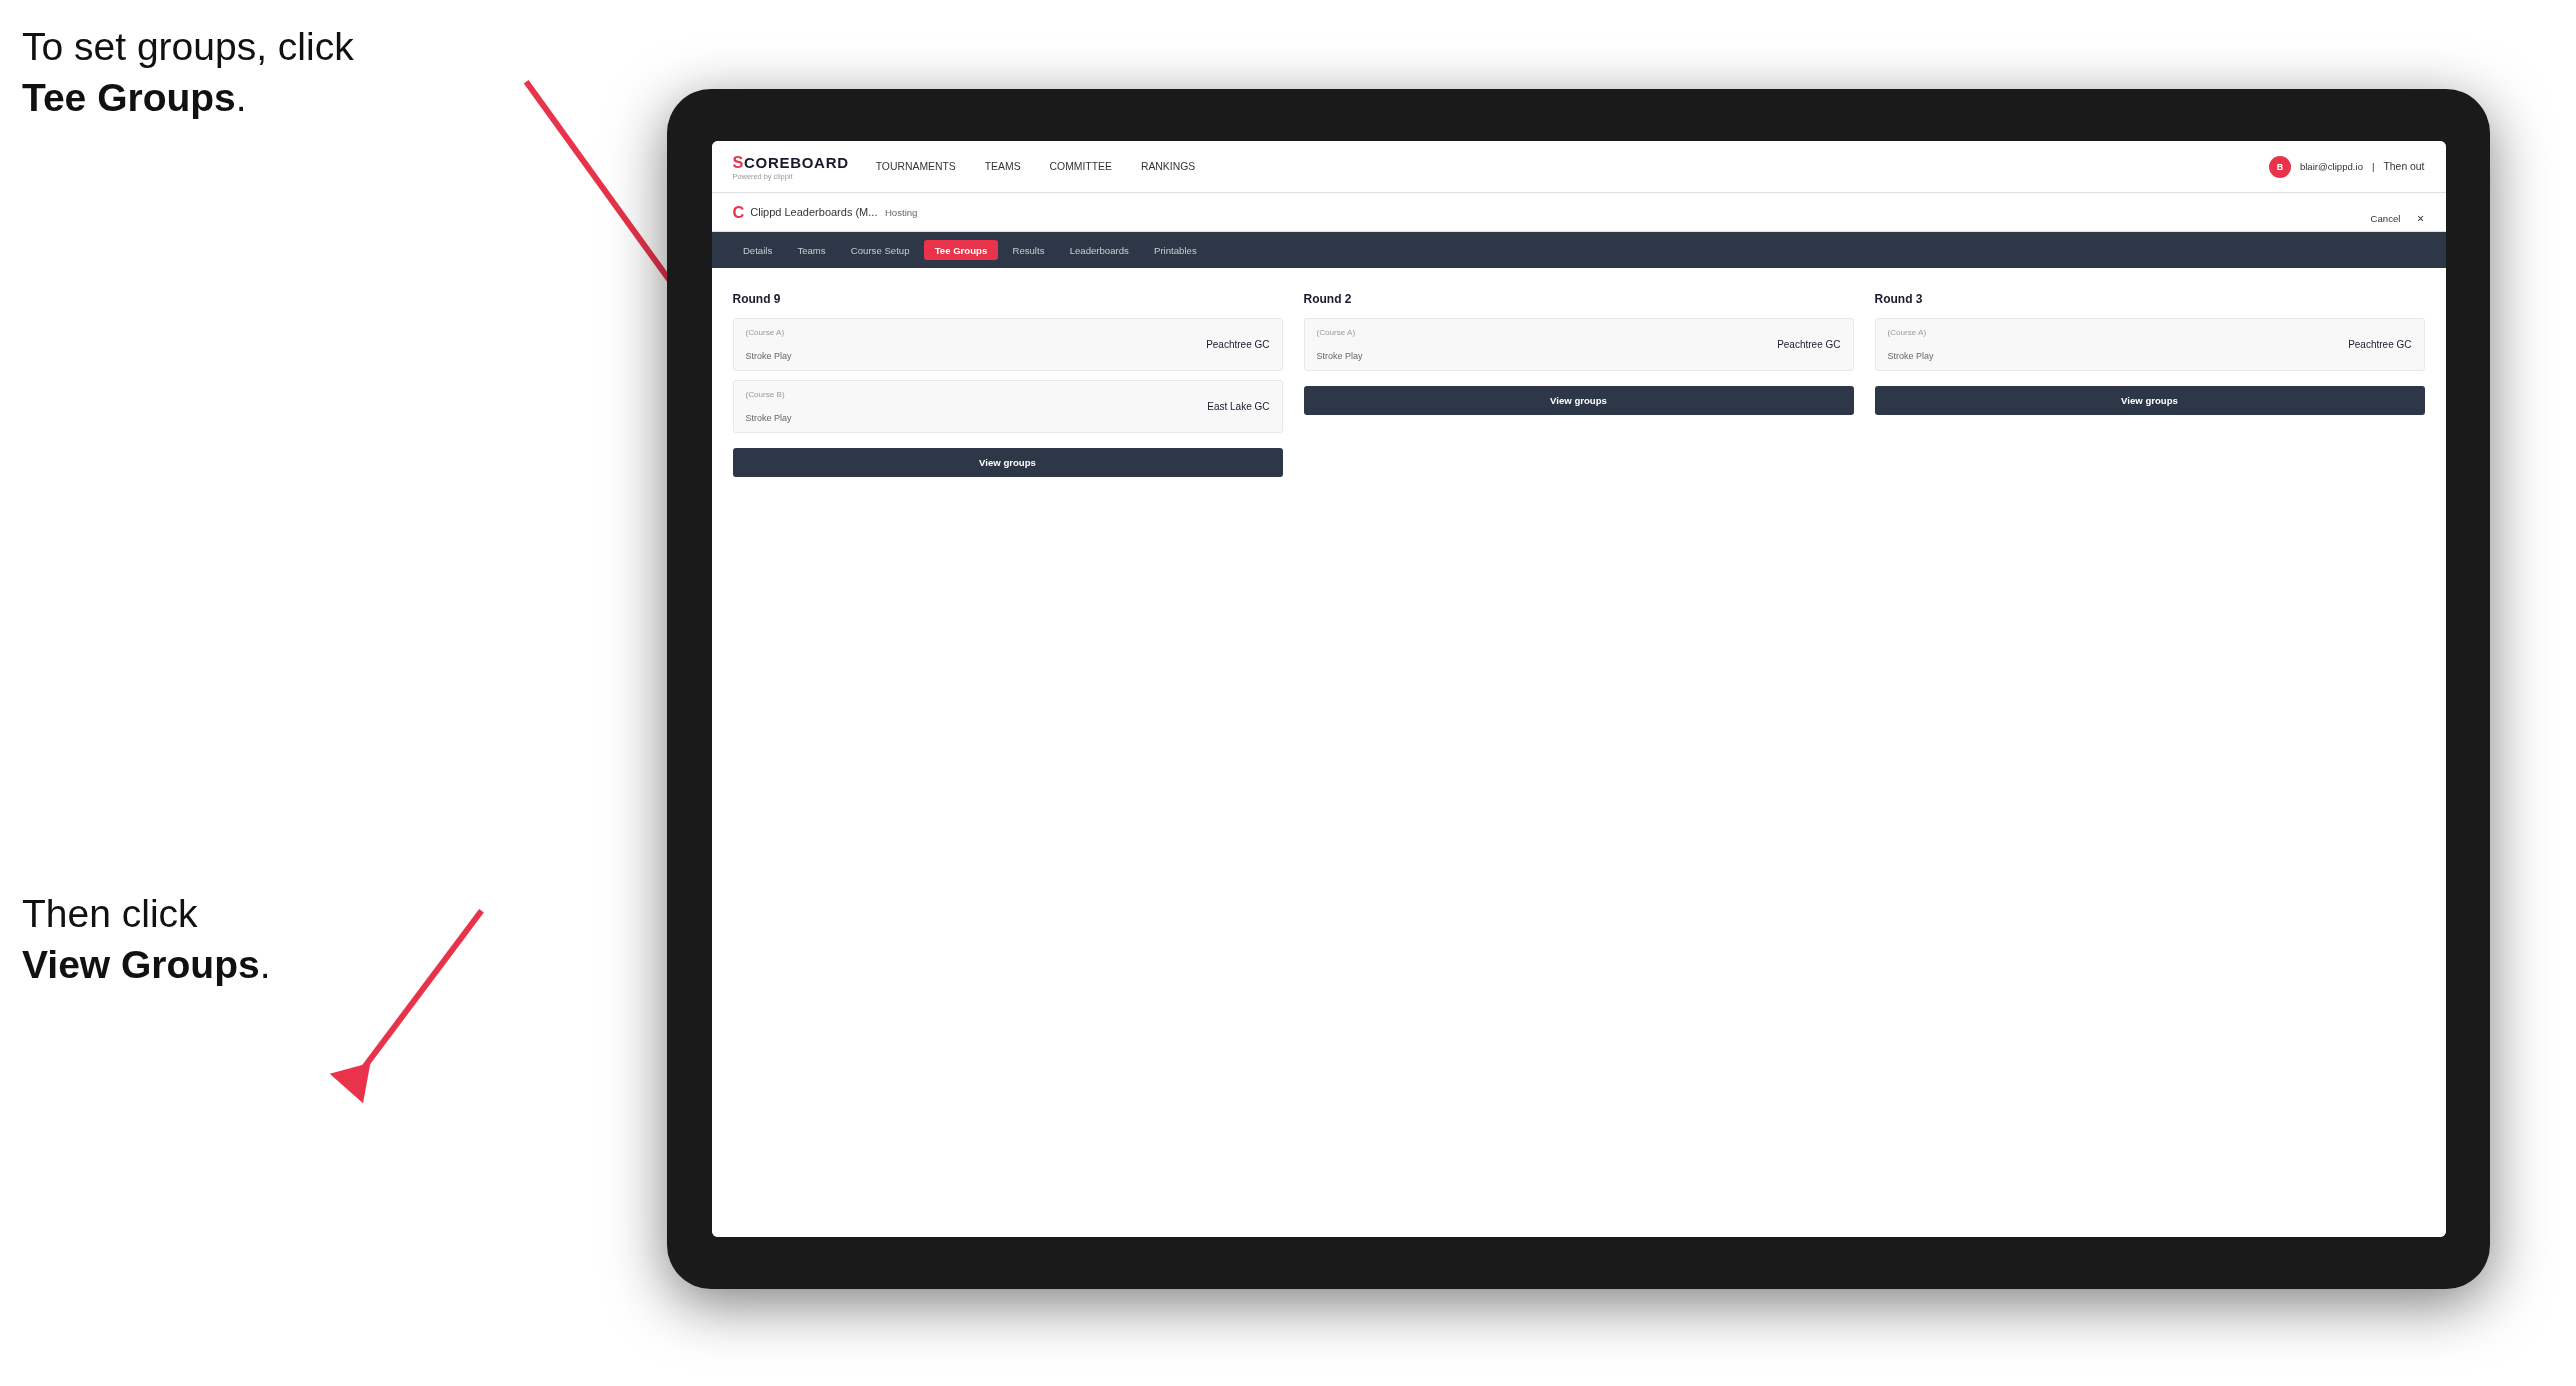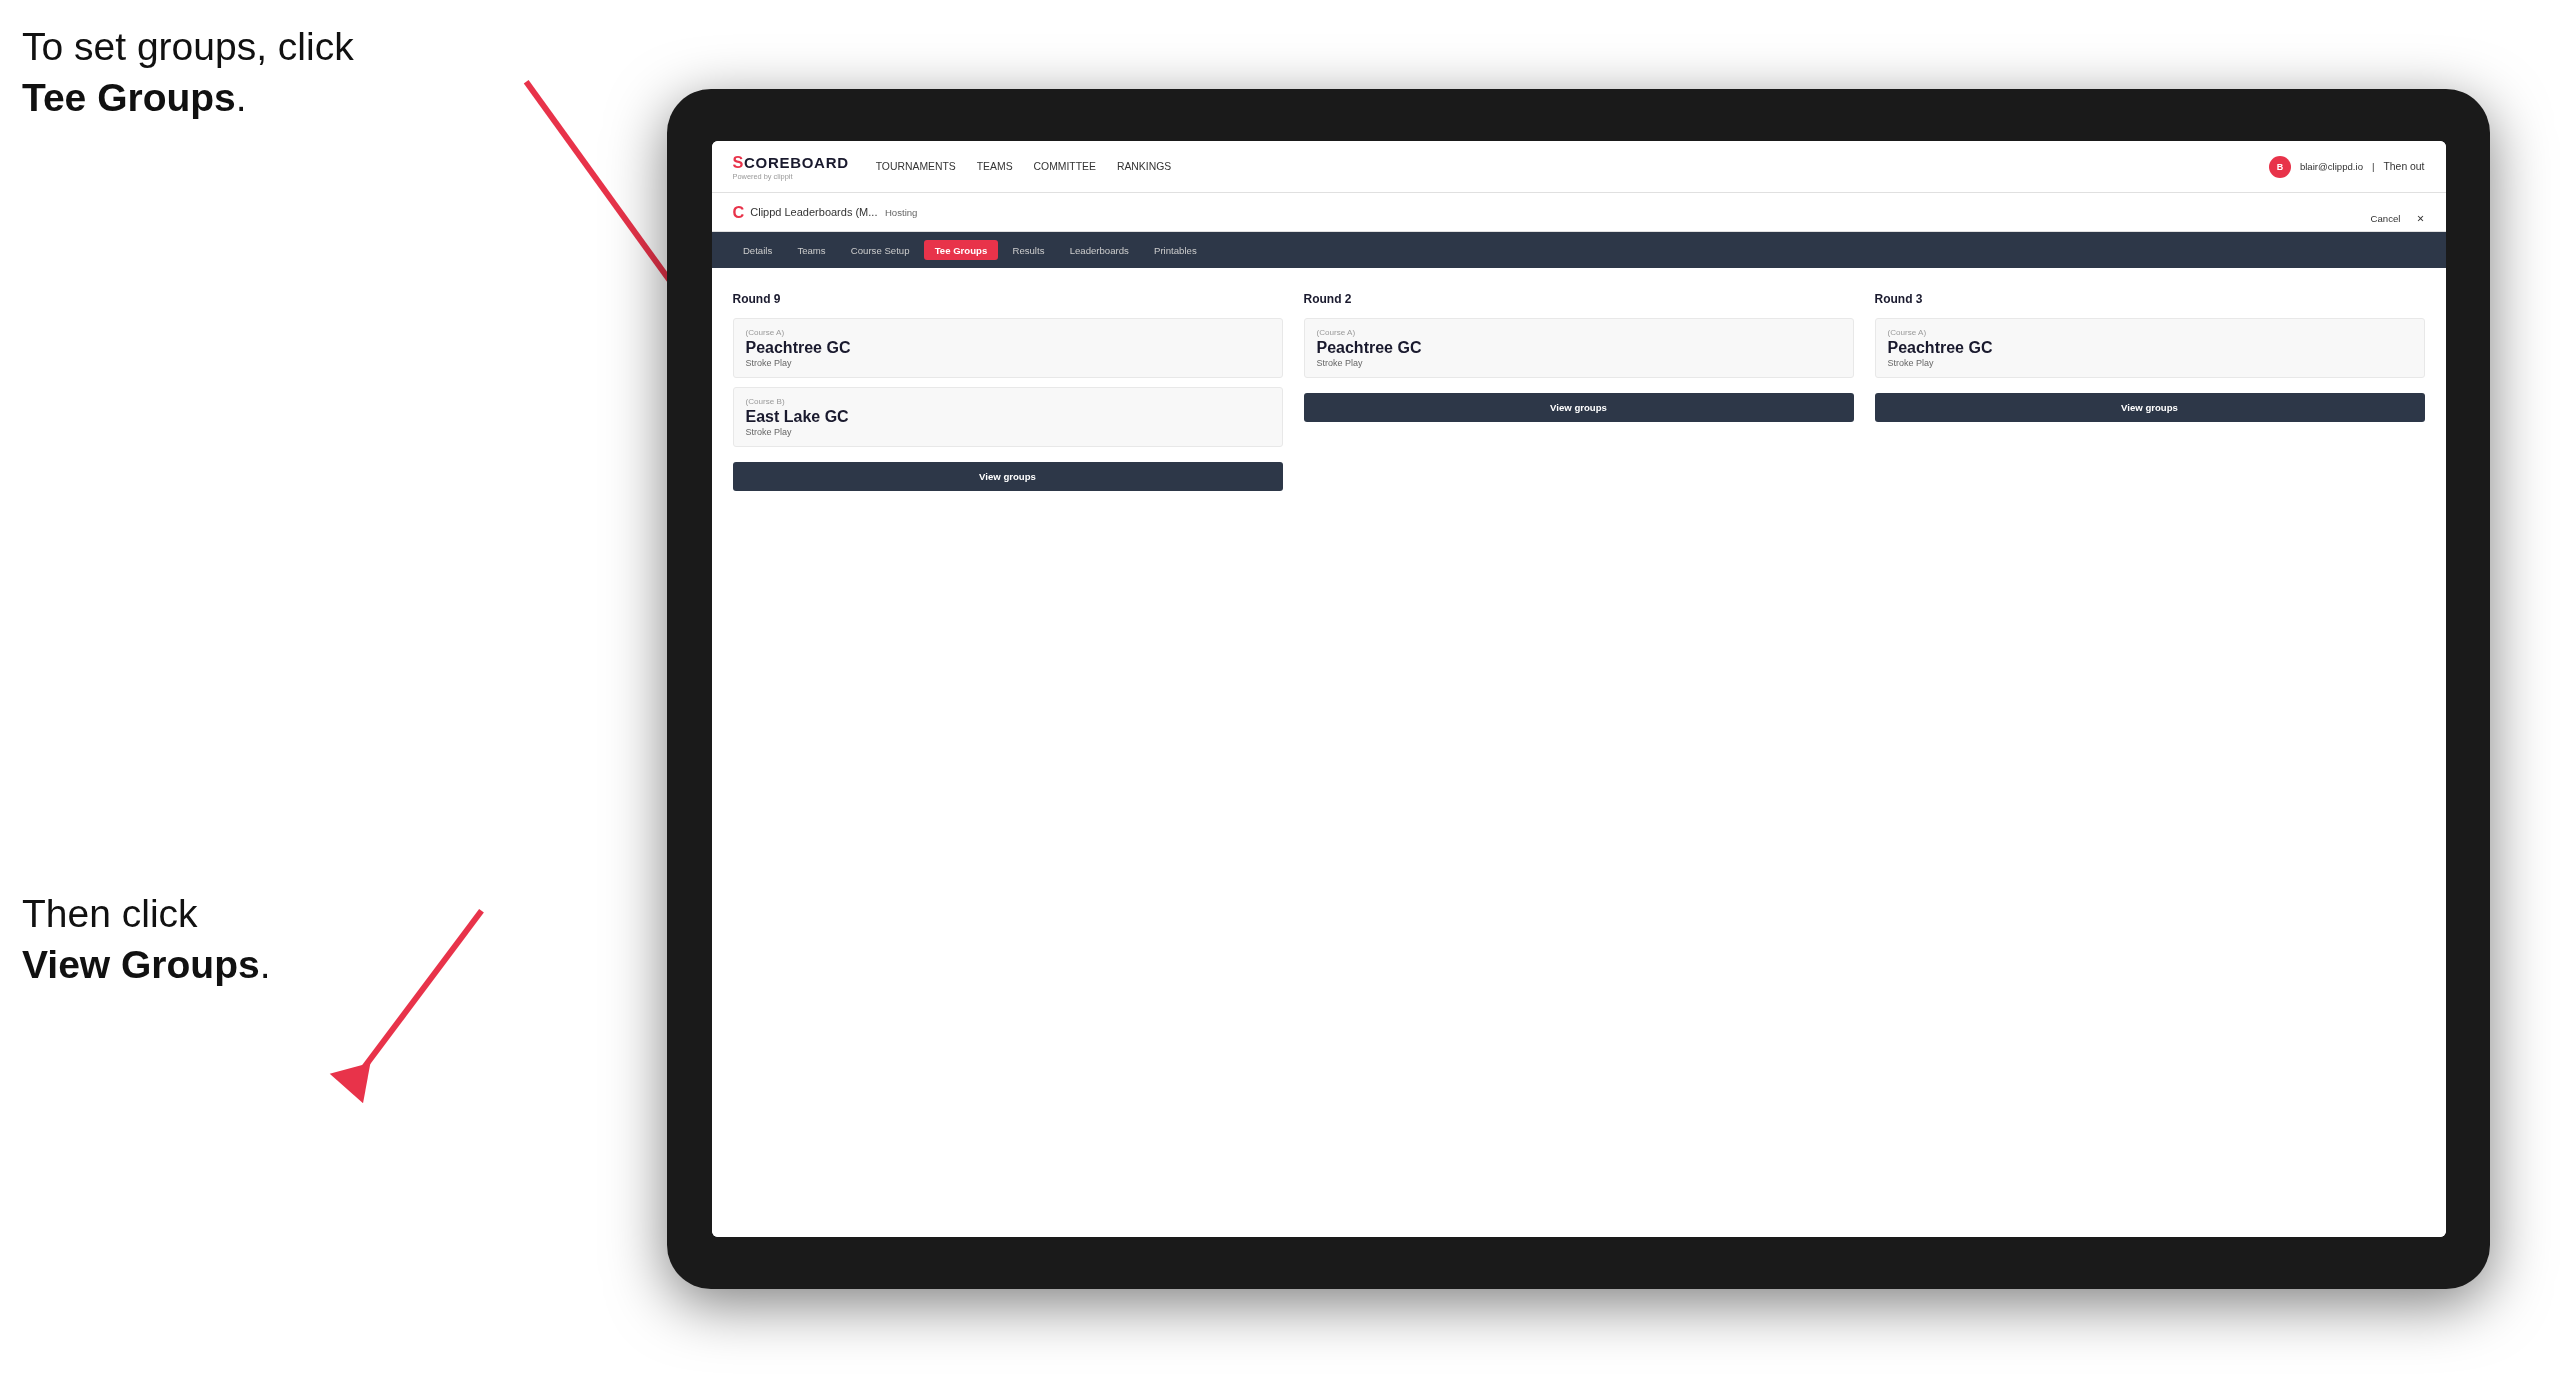--- a/index.html
+++ b/index.html
@@ -86,21 +86,21 @@
       color: #999;
     }
     .logo-c {
       color: #e8334a;
       font-size: 16.3px;
       font-weight: 900;
     }
 
     .nav-links {
       display: flex;
-      gap: 21px;
+      gap: 29px;
       flex: 1;
     }
     .nav-link {
       font-size: 10.4px;
       color: #333;
       font-weight: 500;
       cursor: pointer;
       padding: 3px 0;
     }
 
@@ -214,24 +214,25 @@
       border-radius: 3px;
       padding: 9px 12px;
       margin-bottom: 9px;
     }
     .course-label {
       font-size: 8.1px;
       color: #999;
       margin-bottom: 1.5px;
     }
     .course-name {
-      font-size: 16px;
-      font-weight: 700;
+      font-size: 10px;
+      font-weight: 400;
       color: #1a1a2e;
       margin-bottom: 1.5px;
+      text-align: right;
     }
     .course-format {
       font-size: 9px;
       color: #666;
     }
 
     .view-groups-btn {
       width: 100%;
       background: #2d3748;
       color: #ffffff;

